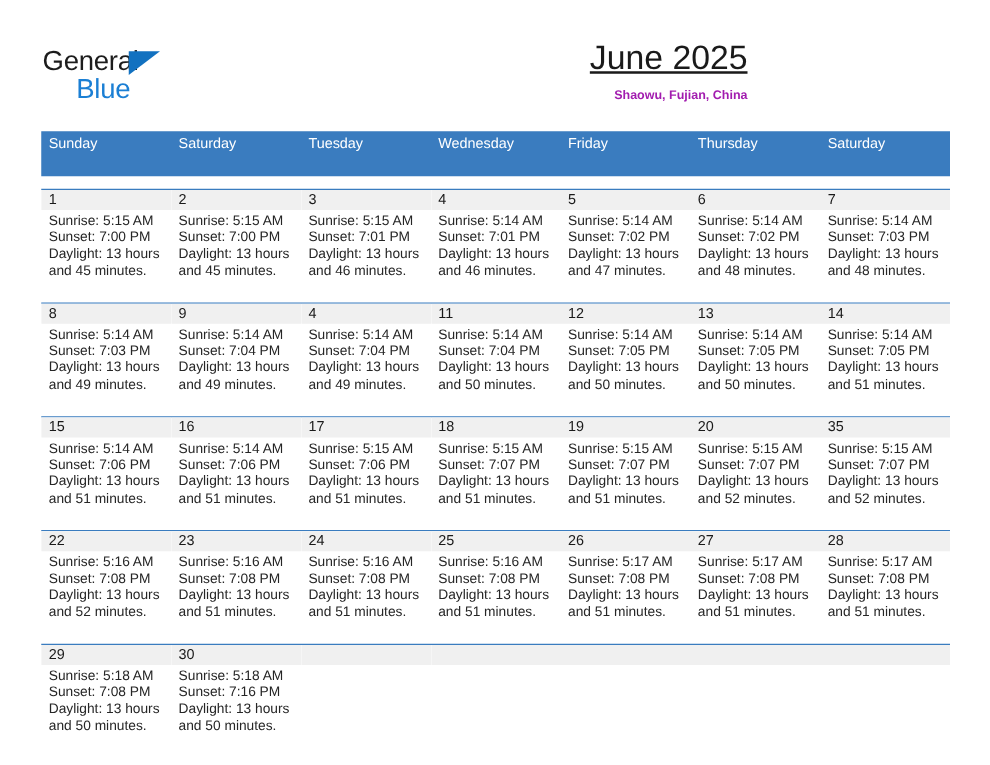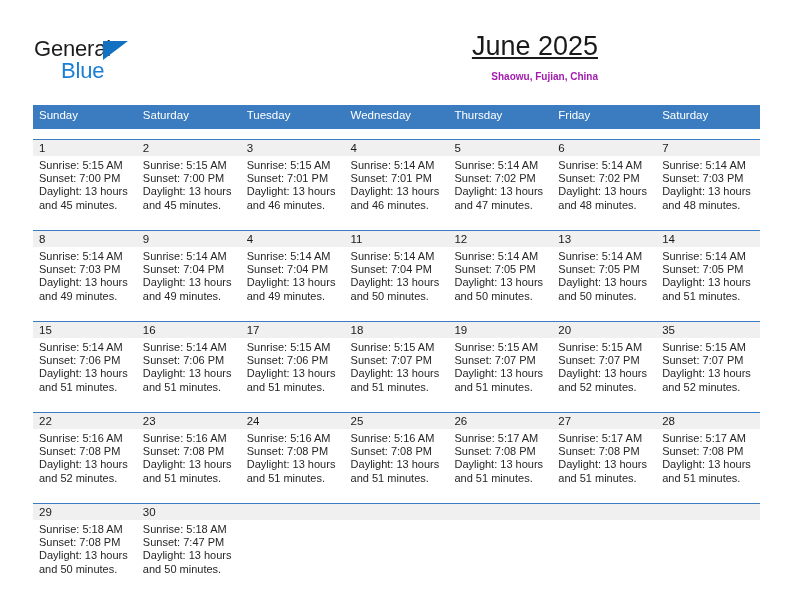--- a/index.html
+++ b/index.html
@@ -86,21 +86,21 @@
   
   .calendar {
     position: absolute;
     left: 33px;
     top: 105px;
     width: 727px;
   }
   .dow-row {
     display: flex;
     background: #3a7cbf;
-    height: 24px;
+    height: 36px;
   }
   .dow {
     flex: 1 1 0;
     color: #ffffff;
     font-size: 11.5px;
     line-height: 20px;
     padding-left: 6px;
     box-sizing: border-box;
     white-space: nowrap;
   }
@@ -160,22 +160,22 @@
     <div class="cal-subtitle">Shaowu, Fujian, China</div>
   </div>
 </div>
 
 <div class="calendar">
   <div class="dow-row">
     <div class="dow">Sunday</div>
     <div class="dow">Saturday</div>
     <div class="dow">Tuesday</div>
     <div class="dow">Wednesday</div>
+    <div class="dow">Friday</div>
     <div class="dow">Thursday</div>
-    <div class="dow">Friday</div>
     <div class="dow">Saturday</div>
   </div>
 
   <div class="week">
     <div class="cell">
       <div class="daynum-band">1</div>
       <div class="cell-body">
         <div>Sunrise: 5:15 AM</div>
         <div>Sunset: 7:00 PM</div>
         <div class="daylight-line">Daylight: 13 hours and 45 minutes.</div>
@@ -414,21 +414,21 @@
       <div class="cell-body">
         <div>Sunrise: 5:18 AM</div>
         <div>Sunset: 7:08 PM</div>
         <div class="daylight-line">Daylight: 13 hours and 50 minutes.</div>
       </div>
     </div>
     <div class="cell">
       <div class="daynum-band">30</div>
       <div class="cell-body">
         <div>Sunrise: 5:18 AM</div>
-        <div>Sunset: 7:47 PM</div>
+        <div>Sunset: 7:16 PM</div>
         <div class="daylight-line">Daylight: 13 hours and 50 minutes.</div>
       </div>
     </div>
     <div class="cell empty">
       <div class="daynum-band"></div>
     </div>
     <div class="cell empty">
       <div class="daynum-band"></div>
     </div>
     <div class="cell empty">

